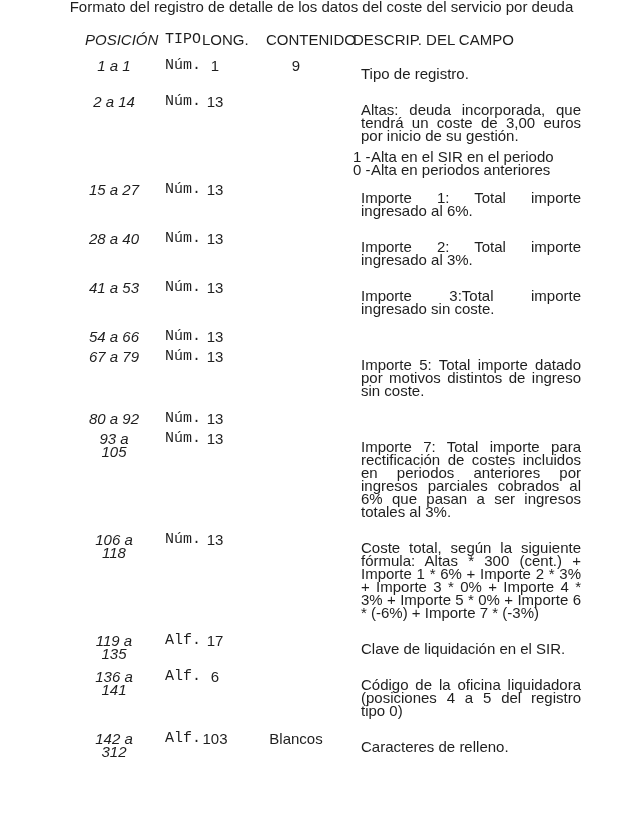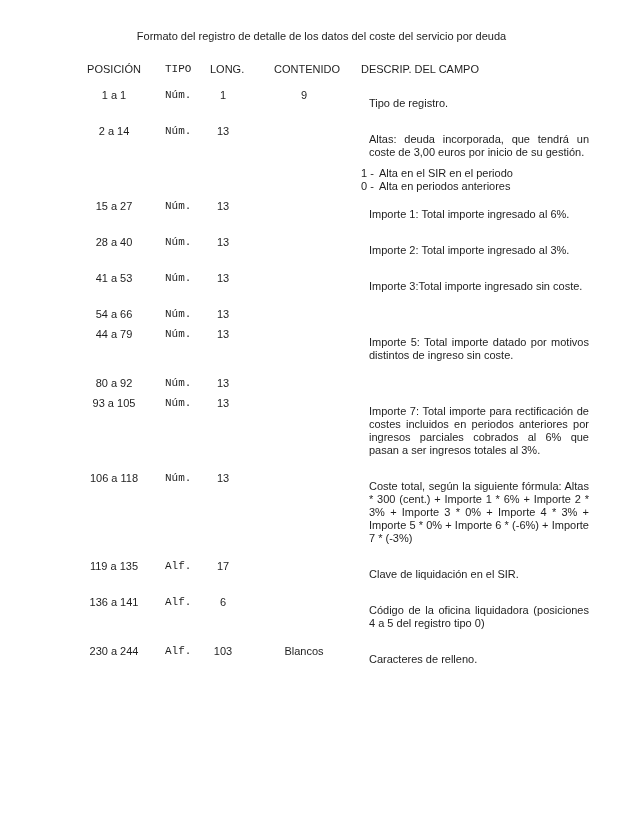--- a/index.html
+++ b/index.html
@@ -7,43 +7,43 @@
     padding: 0;
     background: #ffffff;
   }
   .page {
     position: relative;
     width: 643px;
     height: 832px;
     background: #ffffff;
     overflow: hidden;
     font-family: "Liberation Sans", sans-serif;
-    font-size: 11px;
+    font-size: 15px;
     line-height: 13px;
     color: #1e1e1e;
     box-sizing: border-box;
-    padding-top: 30px;
+    padding-top: 0;
   }
   .title {
     text-align: center;
     margin-bottom: 20px;
     white-space: nowrap;
   }
   .row {
     display: flex;
     align-items: flex-start;
     margin-bottom: 7px;
   }
   .row.header {
     margin-bottom: 13px;
   }
   .c { flex: 0 0 auto; }
-  .c.pos  { margin-left: 85px; width: 58px; text-align: center; }
+  .c.pos  { margin-left: 85px; width: 58px; text-align: center; font-style: italic; }
   .c.tipo { margin-left: 22px; width: 37px; text-align: left; font-family: Liberation Mono, monospace; }
-  .c.long { margin-left: 8px;    width: 26px; text-align: center; }
+  .c.long { margin-left: 0;    width: 26px; text-align: center; }
   .c.cont { margin-left: 38px; width: 60px; text-align: center; }
   .c.desc { margin-left: 27px; width: 236px; text-align: left; }
   .row.header .c.long,
   .row.header .c.cont { white-space: nowrap; }
   .row.header .c.desc { width: 240px; white-space: nowrap; }
   .para {
     margin: 8px;
     text-align: justify;
   }
   .opts {
@@ -129,21 +129,21 @@
             <p class="para">Importe 3:Total importe ingresado sin coste.</p>
           </div>
   </div>
         <div class="row">
     <div class="c pos">54 a 66</div>
     <div class="c tipo">Núm.</div>
     <div class="c long">13</div>
     <div class="c cont"></div>
   </div>
         <div class="row">
-    <div class="c pos">44 a 79</div>
+    <div class="c pos">67 a 79</div>
     <div class="c tipo">Núm.</div>
     <div class="c long">13</div>
     <div class="c cont"></div>
     <div class="c desc">
             <p class="para">Importe 5: Total importe datado por motivos distintos de ingreso sin coste.</p>
           </div>
   </div>
         <div class="row">
     <div class="c pos">80 a 92</div>
     <div class="c tipo">Núm.</div>
@@ -180,21 +180,21 @@
         <div class="row">
     <div class="c pos">136 a 141</div>
     <div class="c tipo">Alf.</div>
     <div class="c long">6</div>
     <div class="c cont"></div>
     <div class="c desc">
             <p class="para">Código de la oficina liquidadora (posiciones 4 a 5 del registro tipo 0)</p>
           </div>
   </div>
         <div class="row">
-    <div class="c pos">230 a 244</div>
+    <div class="c pos">142 a 312</div>
     <div class="c tipo">Alf.</div>
     <div class="c long">103</div>
     <div class="c cont">Blancos</div>
     <div class="c desc">
             <p class="para">Caracteres de relleno.</p>
           </div>
   </div>
       </div>
 
   </div>

